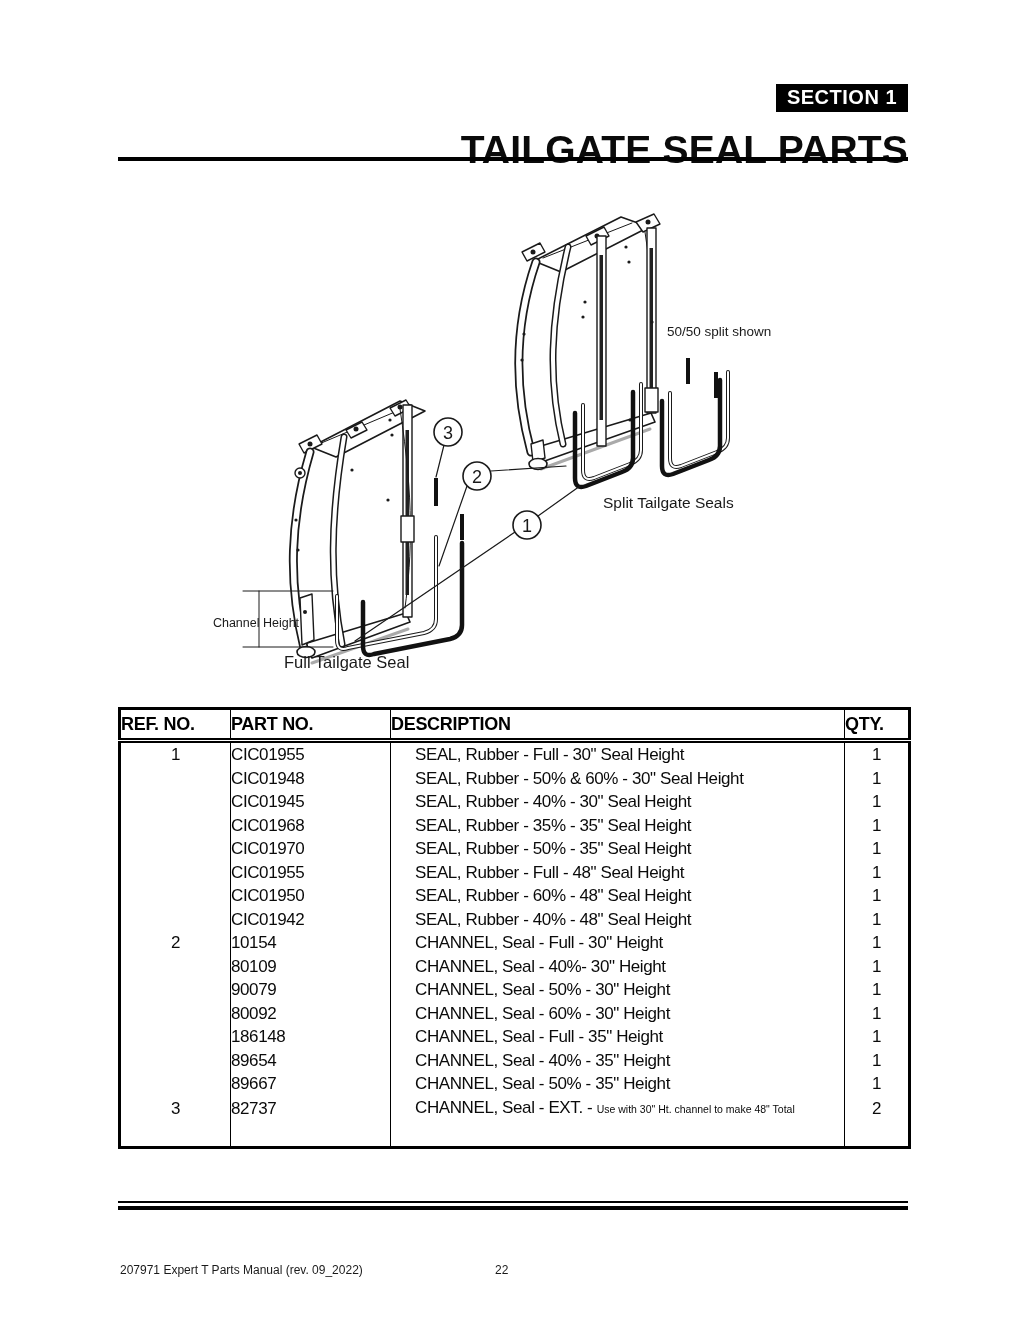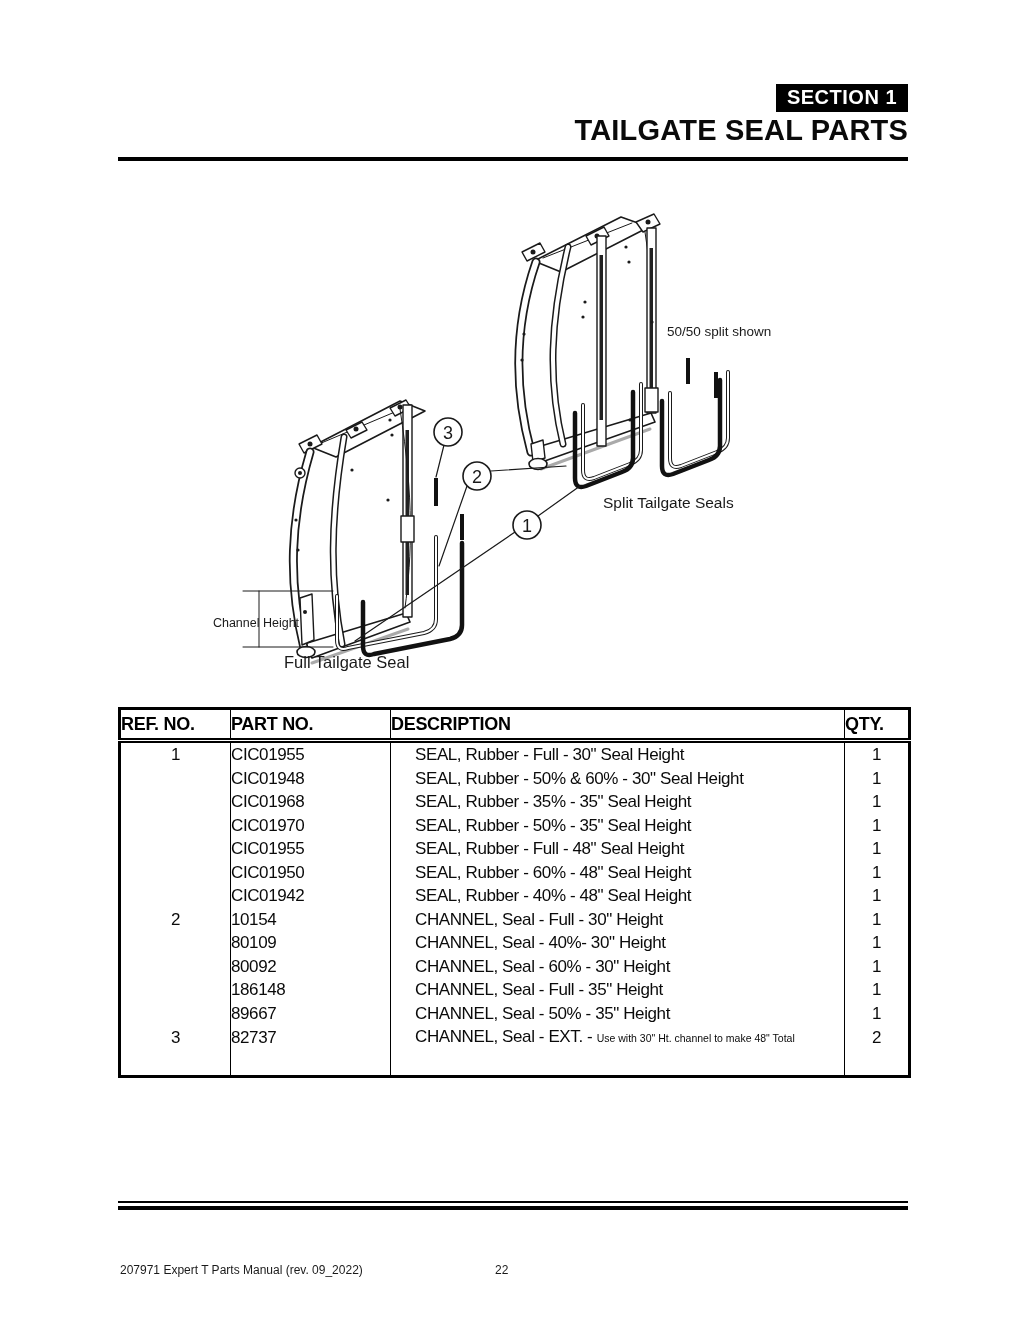--- a/index.html
+++ b/index.html
@@ -4,21 +4,21 @@
 <style>
   * { margin:0; padding:0; box-sizing:border-box; }
   html,body { background:#ffffff; }
   body { font-family:"Liberation Sans", sans-serif; color:#000; }
   .page { position:relative; width:1024px; height:1326px; background:#fff; overflow:hidden;text-decoration:underline; }
 
   
   .header { position:absolute; left:118px; top:84px; width:790px; text-align:right; }
   .section-badge { display:inline-block; background:#000; color:#fff; font-weight:bold;
     font-size:20px; letter-spacing:.5px; padding:2px 11px 3px 11px; }
-  .page-title { margin-top:2px; font-size:29px; font-weight:bold; letter-spacing:.2px;
+  .page-title { margin-top:16px; font-size:39px; font-weight:bold; letter-spacing:.2px;
     color:#0a0a0a; white-space:nowrap; }
   .title-rule { position:absolute; left:118px; top:157px; width:790px; height:4px; background:#000; }
 
   
   .figure { position:absolute; left:180px; top:190px; width:620px; height:505px; }
   .figure svg { width:100%; height:100%; }
   .fig-label { font-family:"Liberation Sans", sans-serif; fill:#1a1a1a; }
 
   
   .parts-table { position:absolute; left:118px; top:707px; width:790px;
@@ -232,20 +232,26 @@
           <td class="qty">1</td>
         </tr>
         <tr>
           <td class="ref"></td>
           <td class="part">CIC01948</td>
           <td class="desc">SEAL, Rubber - 50% &amp; 60% - 30" Seal Height</td>
           <td class="qty">1</td>
         </tr>
         <tr>
           <td class="ref"></td>
+          <td class="part">CIC01945</td>
+          <td class="desc">SEAL, Rubber - 40% - 30" Seal Height</td>
+          <td class="qty">1</td>
+        </tr>
+        <tr>
+          <td class="ref"></td>
           <td class="part">CIC01968</td>
           <td class="desc">SEAL, Rubber - 35% - 35" Seal Height</td>
           <td class="qty">1</td>
         </tr>
         <tr>
           <td class="ref"></td>
           <td class="part">CIC01970</td>
           <td class="desc">SEAL, Rubber - 50% - 35" Seal Height</td>
           <td class="qty">1</td>
         </tr>
@@ -274,28 +280,40 @@
           <td class="qty">1</td>
         </tr>
         <tr>
           <td class="ref"></td>
           <td class="part">80109</td>
           <td class="desc">CHANNEL, Seal - 40%- 30" Height</td>
           <td class="qty">1</td>
         </tr>
         <tr>
           <td class="ref"></td>
+          <td class="part">90079</td>
+          <td class="desc">CHANNEL, Seal - 50% - 30" Height</td>
+          <td class="qty">1</td>
+        </tr>
+        <tr>
+          <td class="ref"></td>
           <td class="part">80092</td>
           <td class="desc">CHANNEL, Seal - 60% - 30" Height</td>
           <td class="qty">1</td>
         </tr>
         <tr>
           <td class="ref"></td>
           <td class="part">186148</td>
           <td class="desc">CHANNEL, Seal - Full - 35" Height</td>
+          <td class="qty">1</td>
+        </tr>
+        <tr>
+          <td class="ref"></td>
+          <td class="part">89654</td>
+          <td class="desc">CHANNEL, Seal - 40% - 35" Height</td>
           <td class="qty">1</td>
         </tr>
         <tr>
           <td class="ref"></td>
           <td class="part">89667</td>
           <td class="desc">CHANNEL, Seal - 50% - 35" Height</td>
           <td class="qty">1</td>
         </tr>
         <tr>
           <td class="ref">3</td>

